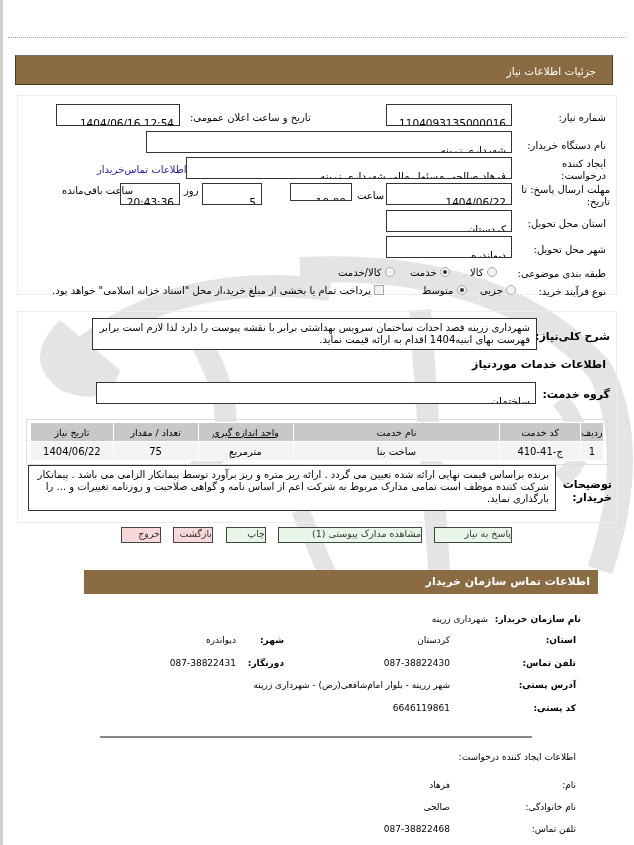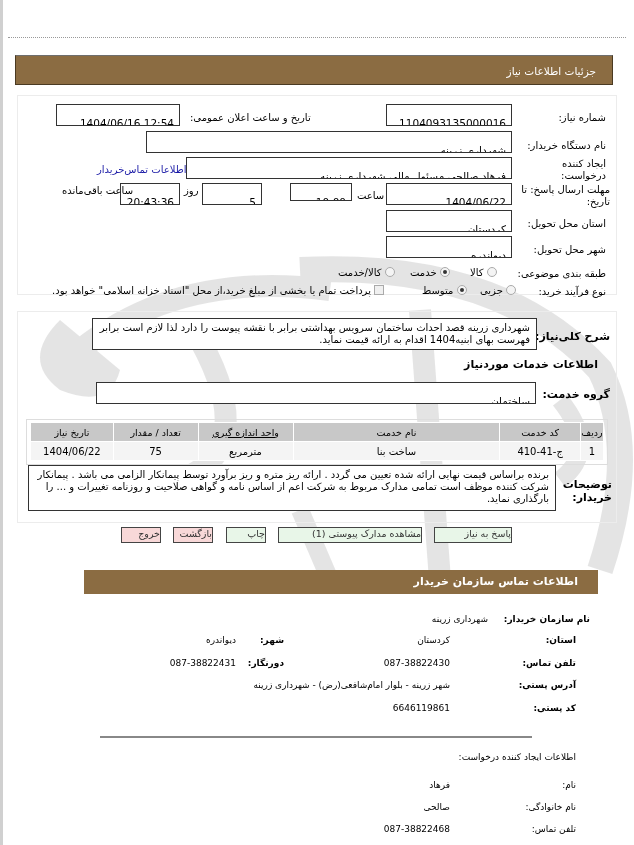--- a/index.html
+++ b/index.html
@@ -65,21 +65,21 @@
     .svc-wrap { position: absolute; left: 26px; top: 419px; width: 582px; height: 46px; border: 1px solid #ddd; z-index: 1; }
     .btn {
       position: absolute; height: 16px; border: 1px solid #444; font-size: 9.5px; line-height: 12px;
       z-index: 2; white-space: nowrap; color: #333;
     }
     .btn.green { background: #e8f6e8; }
     .btn.red { background: #f8d8d8; }
     .section-bar {
       position: absolute; left: 84px; top: 570px; width: 514px; height: 24px;
       background: #8b6c42; color: #fff; font-weight: bold; font-size: 11px;
-      line-height: 24px; padding-right: 20px; z-index: 2;
+      line-height: 24px; padding-right: 8px; z-index: 2;
     }
     .info-lbl { position: absolute; font-weight: bold; font-size: 9px; z-index: 2; white-space: nowrap; }
     .info-val { position: absolute; font-size: 9px; z-index: 2; white-space: nowrap; }
     .info-val.ltr { direction: ltr; }
     .hr { position: absolute; left: 100px; top: 736px; width: 432px; border-top: 2px solid #888; z-index: 2; }
   </style>
 </head>
 <body>
 
 <div class="left-edge"></div>
@@ -155,21 +155,21 @@
 <div class="opt" style="left:52px; top:284px;">
   <span class="check"></span>
   <span>پرداخت تمام یا بخشی از مبلغ خرید،از محل "اسناد خزانه اسلامی" خواهد بود.</span>
 </div>
 
 <div class="panel" style="left:17px; top:311px; width:600px; height:212px;"></div>
 
 <span class="bold-lbl" style="right:24px; top:330px;">شرح کلی‌نیاز:</span>
 <div class="desc" style="left:92px; top:318px; width:445px; height:32px;">شهرداری  زرینه قصد احداث  ساختمان سرویس بهداشتی برابر با نقشه پیوست را دارد لذا لازم است برابر فهرست بهای ابنیه1404 اقدام به ارائه قیمت نماید.</div>
 
-<span class="bold-lbl" style="right:36px; top:358px;text-align:center;">اطلاعات خدمات موردنیاز</span>
+<span class="bold-lbl" style="right:28px; top:358px;text-align:center;">اطلاعات خدمات موردنیاز</span>
 
 <span class="bold-lbl" style="right:24px; top:388px;">گروه خدمت:</span>
 <div class="box" style="left:96px; top:382px; width:440px; height:22px;">ساختمان</div>
 
 <div class="svc-wrap"></div>
 <table class="svc">
   <thead>
     <tr>
       <th style="width:22px;">ردیف</th>
       <th style="width:78px;">کد خدمت</th>
@@ -197,21 +197,21 @@
 <div class="btn green" style="left:434px; top:527px; width:78px;">پاسخ به نیاز</div>
 <div class="btn green" style="left:278px; top:527px; width:144px;">مشاهده مدارک پیوستی (1)</div>
 <div class="btn green" style="left:226px; top:527px; width:40px;">چاپ</div>
 <div class="btn red" style="left:173px; top:527px; width:40px;">بازگشت</div>
 <div class="btn red" style="left:121px; top:527px; width:40px;">خروج</div>
 
 <div class="section-bar">
   <span>اطلاعات تماس سازمان خریدار</span>
 </div>
 
-<span class="info-lbl" style="right:44px; top:614px;">نام سازمان خریدار:</span>
+<span class="info-lbl" style="right:53px; top:614px;">نام سازمان خریدار:</span>
 <span class="info-val" style="right:146px; top:614px;">شهرداری زرینه</span>
 
 <span class="info-lbl" style="right:58px; top:635px;">استان:</span>
 <span class="info-val" style="right:184px; top:635px;">کردستان</span>
 <span class="info-lbl" style="right:350px; top:635px;">شهر:</span>
 <span class="info-val" style="right:398px; top:635px;">دیواندره</span>
 
 <span class="info-lbl" style="right:58px; top:658px;">تلفن تماس:</span>
 <span class="info-val ltr" style="right:184px; top:658px;">087-38822430</span>
 <span class="info-lbl" style="right:350px; top:658px;">دورنگار:</span>

